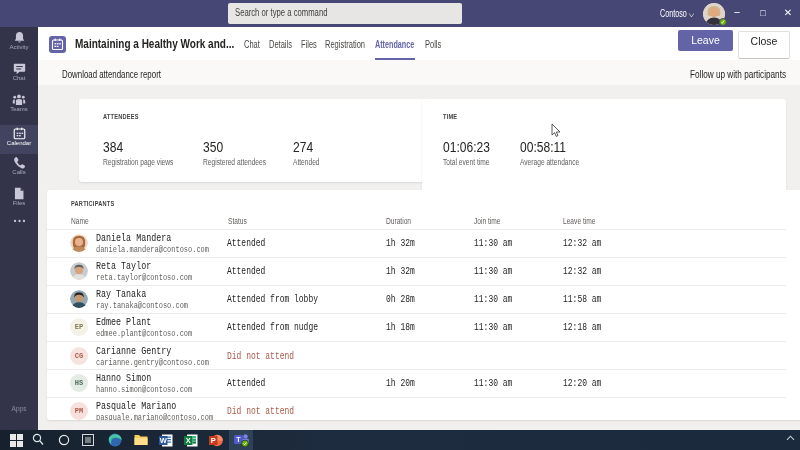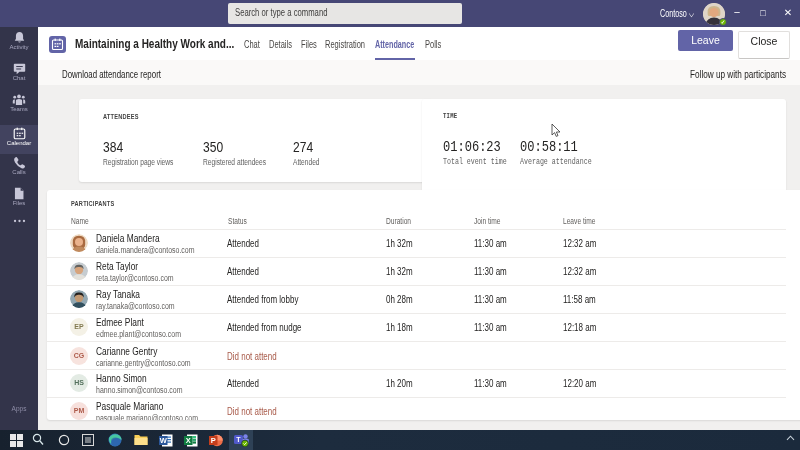--- a/index.html
+++ b/index.html
@@ -36,30 +36,30 @@
   .closebtn { left:738px; top:31px; width:52px; height:28px; background:#fff; border:1px solid #e1dfdd; border-bottom-color:#c8c6c4; border-radius:2px; color:#252423; font-size:10.5px; text-align:center; line-height:18px; }
 
   
   .toolbar { left:38px; top:60px; width:762px; height:25px; background:#faf9f8; }
   .dlreport { left:62px; top:68px; font-size:10.5px; color:#252423; transform:scaleX(0.75); transform-origin:0 0; white-space:nowrap; }
   .followup { left:690px; top:68px; font-size:10.5px; color:#252423; transform:scaleX(0.78); transform-origin:0 0; white-space:nowrap; }
 
   
   .card { background:#fff; border-radius:3px; box-shadow:0 1px 2px rgba(0,0,0,0.1); }
   .card1 { left:47px; top:99px; width:354px; height:83px;margin-left:32px; }
-  .card2 { left:422px; top:99px; width:364px; height:101px;font-family:Liberation Mono, monospace; }
+  .card2 { left:422px; top:99px; width:364px; height:101px; }
   .cardlabel { position:absolute; top:13px; font-size:7.5px; font-weight:bold; color:#424242; letter-spacing:0.3px; transform:scaleX(0.75); transform-origin:0 0; white-space:nowrap; }
   .bignum { position:absolute; top:40px; font-size:14px; color:#252423; transform:scaleX(0.86); transform-origin:0 0; white-space:nowrap; }
   .sublabel { position:absolute; top:58px; font-size:8.5px; color:#616161; transform:scaleX(0.78); transform-origin:0 0; white-space:nowrap; }
 
   .pcard { left:47px; top:190px; width:773px; height:230px; overflow:hidden; }
   .plabel { position:absolute; left:24px; top:9px; font-size:7.5px; font-weight:bold; color:#424242; letter-spacing:0.3px; transform:scaleX(0.75); transform-origin:0 0; white-space:nowrap; }
   .colhead { position:absolute; top:26px; font-size:8.5px; color:#605e5c; transform:scaleX(0.78); transform-origin:0 0; white-space:nowrap; }
   .hline { position:absolute; left:0; width:739px; height:1px; background:#edebe9; }
-  .prow { position:absolute; left:0; width:739px; height:28px; }
+  .prow { position:absolute; left:0; width:739px; height:28px;font-family:Liberation Mono, monospace; }
   .pavatar { position:absolute; left:23px; top:5px; width:18px; height:18px; border-radius:50%; overflow:hidden; }
   .pinit { font-size:7px; font-weight:bold; text-align:center; line-height:18px; display:block; }
   .pname { position:absolute; left:49px; top:3px; font-size:11px; color:#252423; transform:scaleX(0.76); transform-origin:0 0; white-space:nowrap; }
   .pemail { position:absolute; left:49px; top:16px; font-size:8.5px; color:#605e5c; transform:scaleX(0.82); transform-origin:0 0; white-space:nowrap; }
   .pstatus { position:absolute; left:180px; top:8px; font-size:10.5px; color:#252423; transform:scaleX(0.76); transform-origin:0 0; white-space:nowrap; }
   .red { color:#a85a49; }
   .pdur { position:absolute; left:339px; top:9px; font-size:10px; color:#252423; transform:scaleX(0.8); transform-origin:0 0; white-space:nowrap; }
   .pjoin { position:absolute; left:427px; top:9px; font-size:10px; color:#252423; transform:scaleX(0.8); transform-origin:0 0; white-space:nowrap; }
   .pleave { position:absolute; left:516px; top:9px; font-size:10px; color:#252423; transform:scaleX(0.8); transform-origin:0 0; white-space:nowrap; }
 

